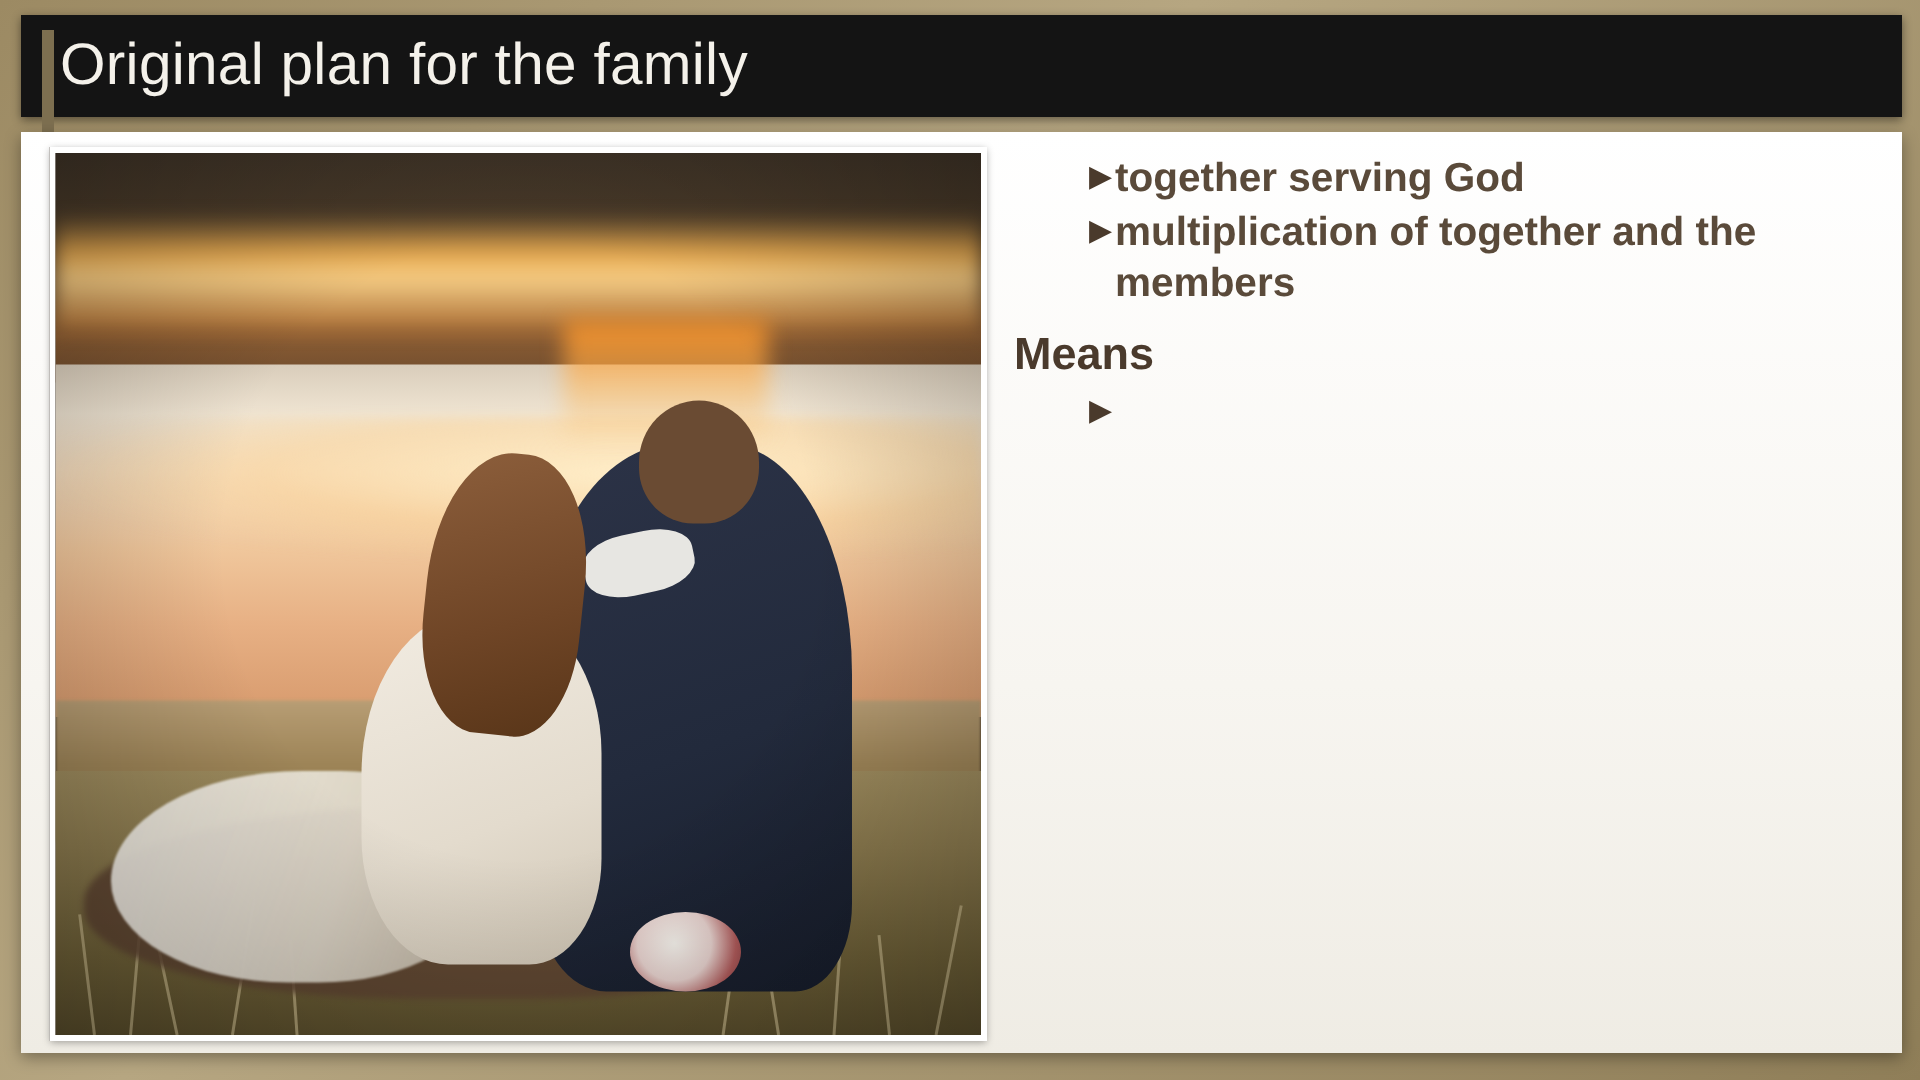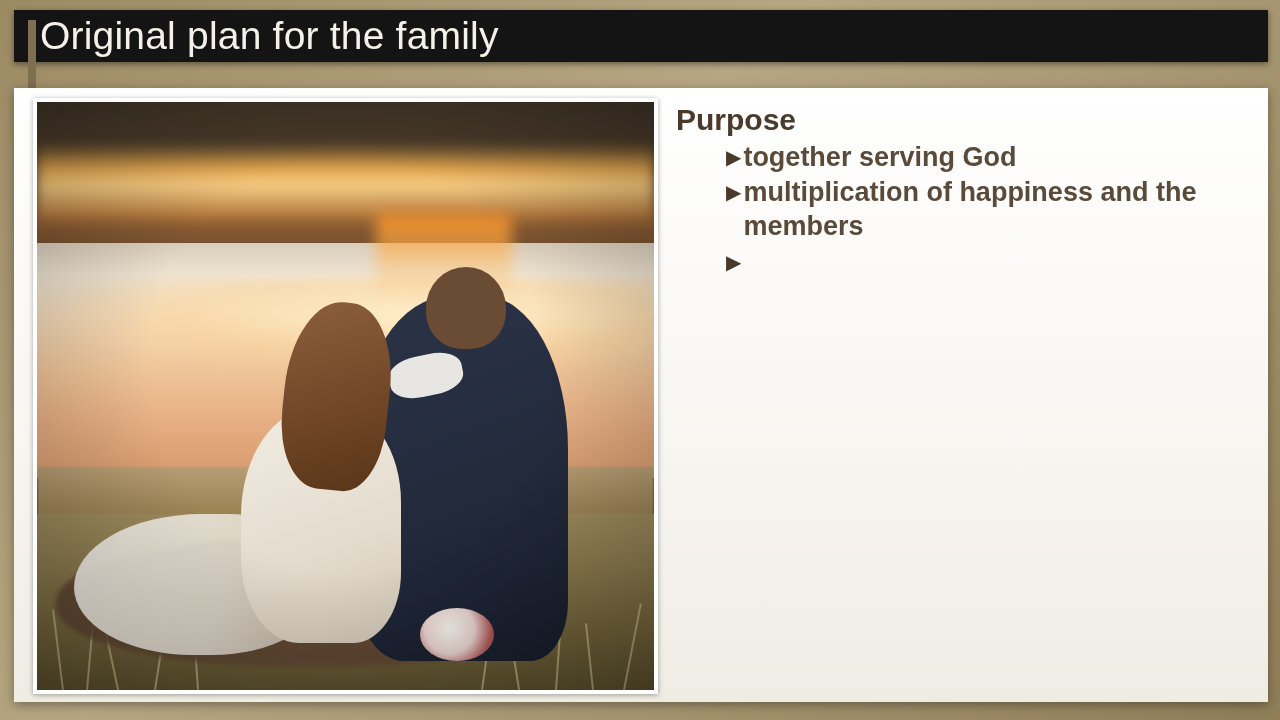--- a/index.html
+++ b/index.html
@@ -28,21 +28,21 @@
     box-shadow: inset 0 0 0 0 rgba(0,0,0,0);
     pointer-events: none;
   }
 
   
   #title-bar {
     position: absolute;
     left: 14px;
     top: 10px;
     width: 1254px;
-    height: 52px;
+    height: 68px;
     background: #141414;
     display: flex;
     align-items: center;
     box-shadow: 0 2px 6px rgba(0,0,0,0.45);
   }
   #title-accent {
     position: absolute;
     left: 14px;
     top: 10px;
     width: 8px;
@@ -276,32 +276,32 @@
         <div id="ph-groom-head"></div>
         <div id="ph-bride-body"></div>
         <div id="ph-bride-hair"></div>
         <div id="ph-bouquet"></div>
         <div id="ph-vignette"></div>
       </div>
     </div>
 
     <div id="text-body">
 
-      <div class="head-line">Purpose</div>
 
       <div class="bullet-line">
         <span class="bullet-glyph">▶</span>
         <span class="bullet-text">together serving God</span>
       </div>
 
       <div class="bullet-line">
         <span class="bullet-glyph">▶</span>
-        <span class="bullet-text">multiplication of happiness and the members</span>
+        <span class="bullet-text">multiplication of together and the members</span>
       </div>
 
+      <div class="head-line gap-head">Means</div>
 
       <div class="bullet-line">
         <span class="bullet-glyph">▶</span>
       </div>
 
     </div>
   </div>
 
   <div id="frame-border"></div>
 </div>

